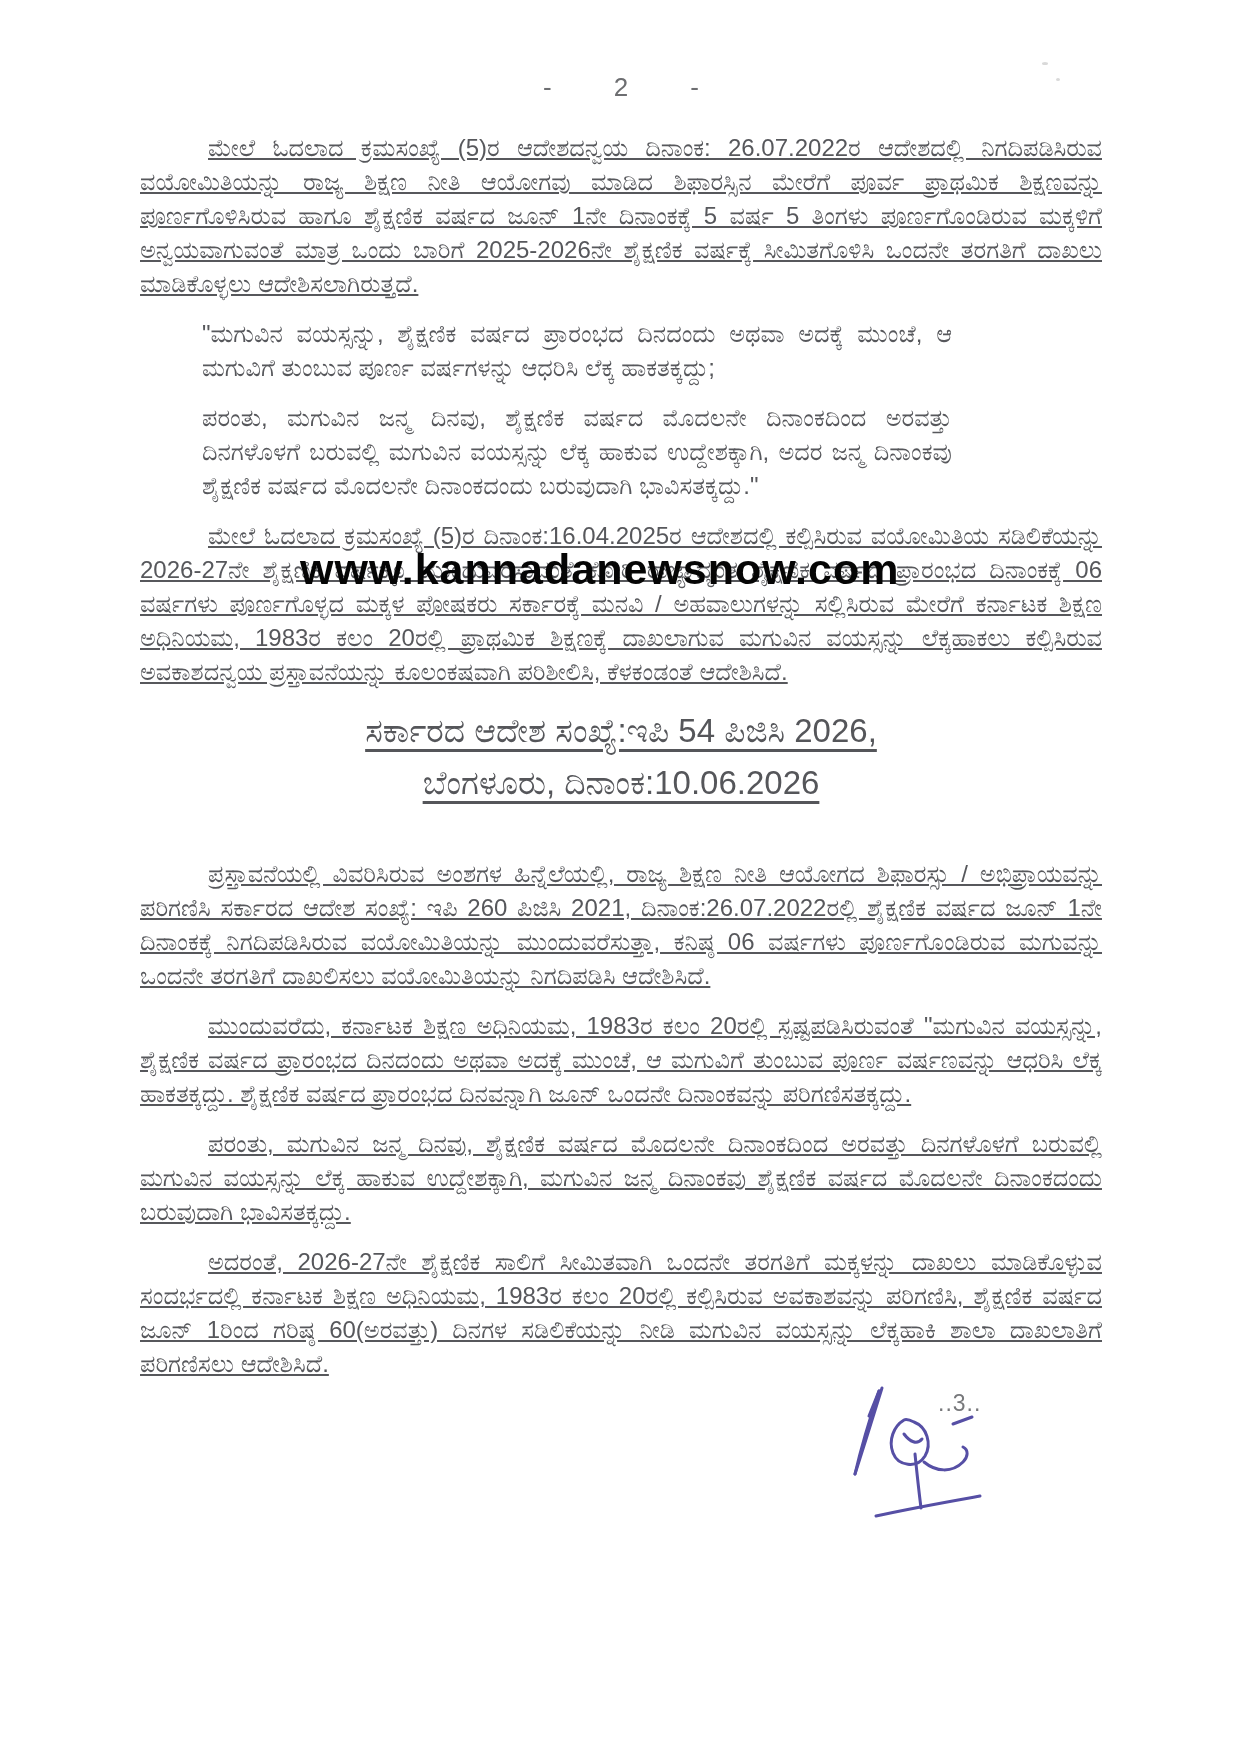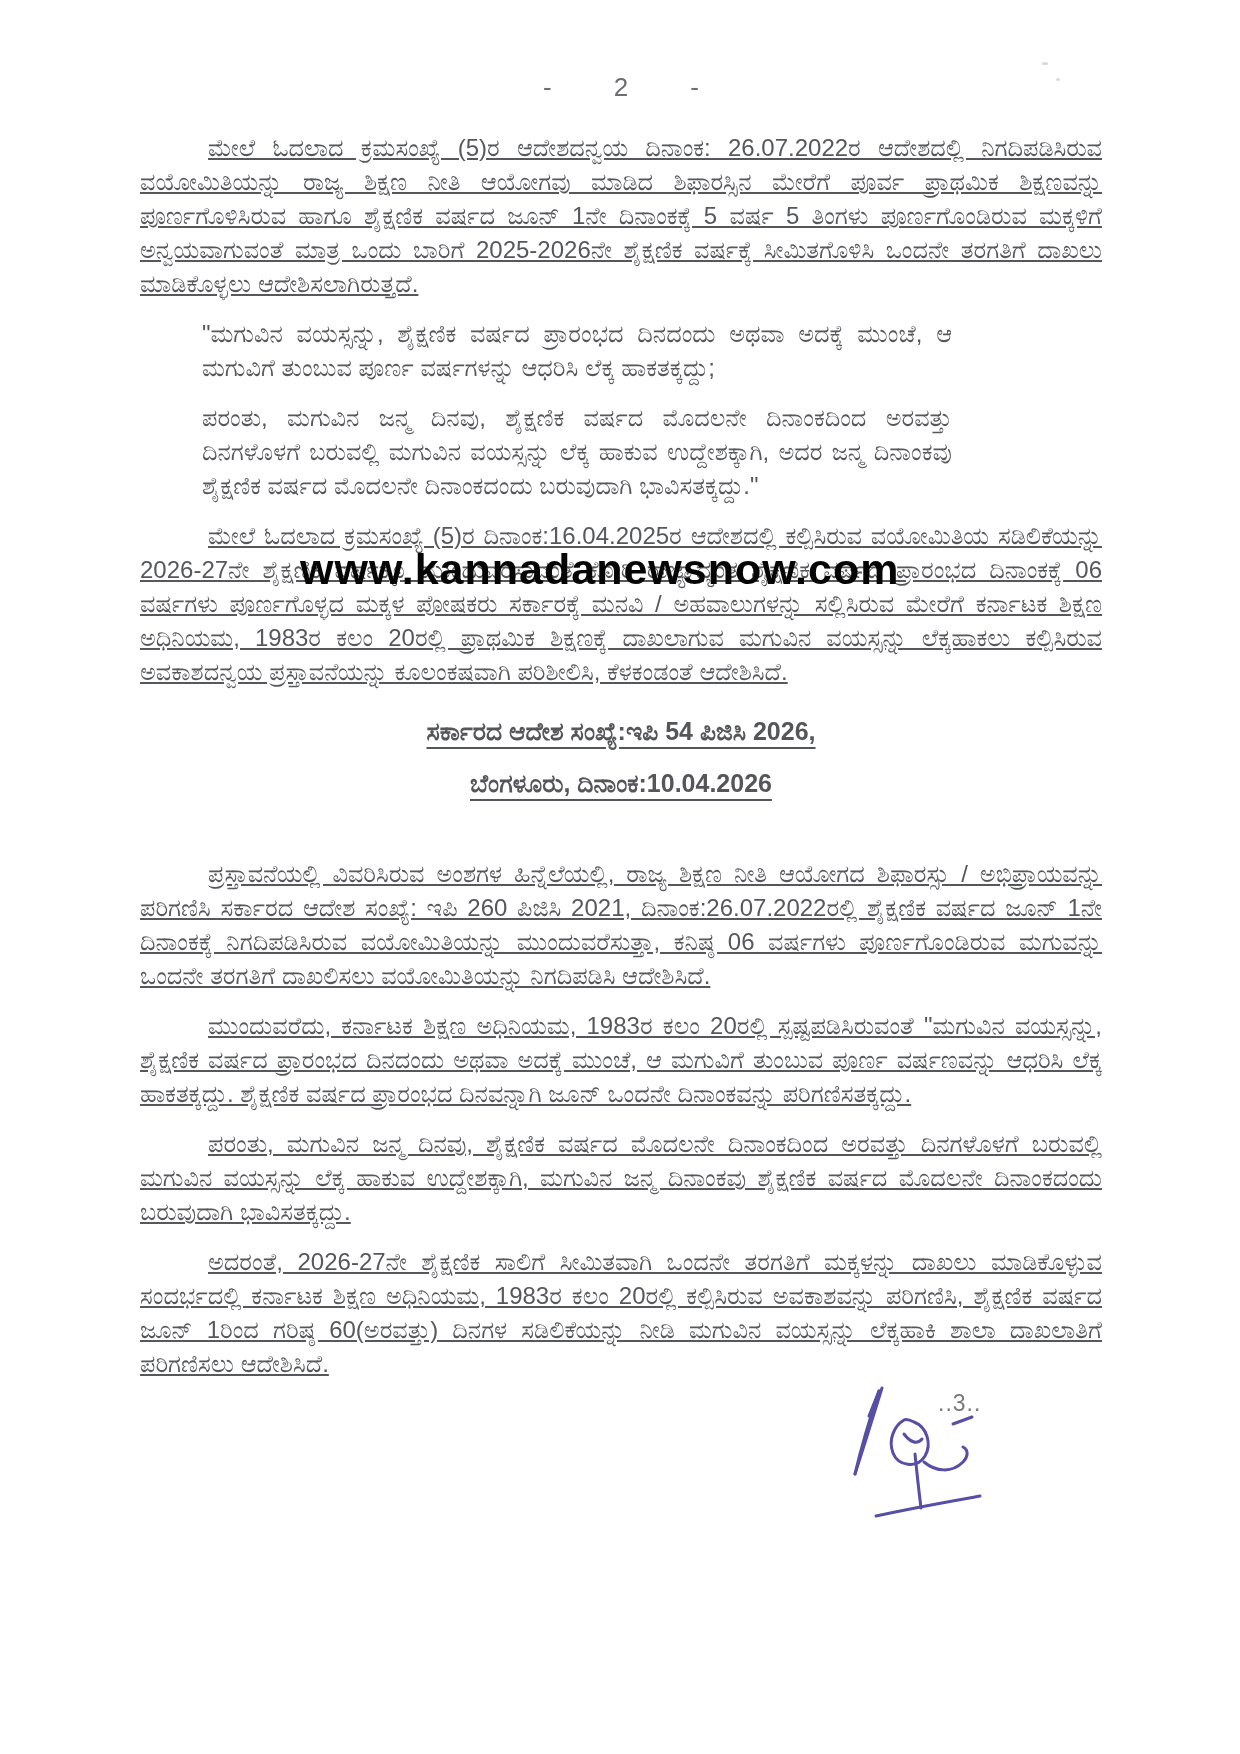--- a/index.html
+++ b/index.html
@@ -31,24 +31,23 @@
     text-decoration:underline;
   }
   .quote{
     margin:4px 150px 16px 62px;
     font-size:24px;line-height:34px;
     text-align:justify;
     text-indent:0;
   }
   .order-heading{
     text-align:center;
-    font-size:25px;line-height:52px;
+    font-size:33px;line-height:52px;
     color:#55565a;
     margin:4px 0 26px 0;
-    font-weight:bold;
   }
   .order-heading .hline{
     text-decoration:underline;
     text-underline-offset:7px;
     display:inline-block;
   }
   .gap-lg{height:22px;}
   .watermark{
     position:absolute;
     left:300px;top:545px;
@@ -91,21 +90,21 @@
 
 
     <p class="quote">"ಮಗುವಿನ ವಯಸ್ಸನ್ನು, ಶೈಕ್ಷಣಿಕ ವರ್ಷದ ಪ್ರಾರಂಭದ ದಿನದಂದು ಅಥವಾ ಅದಕ್ಕೆ ಮುಂಚೆ, ಆ ಮಗುವಿಗೆ ತುಂಬುವ ಪೂರ್ಣ ವರ್ಷಗಳನ್ನು ಆಧರಿಸಿ ಲೆಕ್ಕ ಹಾಕತಕ್ಕದ್ದು;</p>
 
     <p class="quote">ಪರಂತು, ಮಗುವಿನ ಜನ್ಮ ದಿನವು, ಶೈಕ್ಷಣಿಕ ವರ್ಷದ ಮೊದಲನೇ ದಿನಾಂಕದಿಂದ ಅರವತ್ತು ದಿನಗಳೊಳಗೆ ಬರುವಲ್ಲಿ ಮಗುವಿನ ವಯಸ್ಸನ್ನು ಲೆಕ್ಕ ಹಾಕುವ ಉದ್ದೇಶಕ್ಕಾಗಿ, ಅದರ ಜನ್ಮ ದಿನಾಂಕವು ಶೈಕ್ಷಣಿಕ ವರ್ಷದ ಮೊದಲನೇ ದಿನಾಂಕದಂದು ಬರುವುದಾಗಿ ಭಾವಿಸತಕ್ಕದ್ದು."</p>
 
     <p class="para">ಮೇಲೆ ಓದಲಾದ ಕ್ರಮಸಂಖ್ಯೆ (5)ರ ದಿನಾಂಕ:16.04.2025ರ ಆದೇಶದಲ್ಲಿ ಕಲ್ಪಿಸಿರುವ ವಯೋಮಿತಿಯ ಸಡಿಲಿಕೆಯನ್ನು 2026-27ನೇ ಶೈಕ್ಷಣಿಕ ವರ್ಷಕ್ಕೂ ಮುಂದುವರೆಸುವಂತೆ ಕೋರಿ ರಾಜ್ಯಾದ್ಯಂತ ಶೈಕ್ಷಣಿಕ ವರ್ಷದ ಪ್ರಾರಂಭದ ದಿನಾಂಕಕ್ಕೆ 06 ವರ್ಷಗಳು ಪೂರ್ಣಗೊಳ್ಳದ ಮಕ್ಕಳ ಪೋಷಕರು ಸರ್ಕಾರಕ್ಕೆ ಮನವಿ / ಅಹವಾಲುಗಳನ್ನು ಸಲ್ಲಿಸಿರುವ ಮೇರೆಗೆ ಕರ್ನಾಟಕ ಶಿಕ್ಷಣ ಅಧಿನಿಯಮ, 1983ರ ಕಲಂ 20ರಲ್ಲಿ ಪ್ರಾಥಮಿಕ ಶಿಕ್ಷಣಕ್ಕೆ ದಾಖಲಾಗುವ ಮಗುವಿನ ವಯಸ್ಸನ್ನು ಲೆಕ್ಕಹಾಕಲು ಕಲ್ಪಿಸಿರುವ ಅವಕಾಶದನ್ವಯ ಪ್ರಸ್ತಾವನೆಯನ್ನು ಕೂಲಂಕಷವಾಗಿ ಪರಿಶೀಲಿಸಿ, ಕೆಳಕಂಡಂತೆ ಆದೇಶಿಸಿದೆ.</p>
 
     <div class="order-heading">
       <span class="hline">ಸರ್ಕಾರದ ಆದೇಶ ಸಂಖ್ಯೆ:ಇಪಿ 54 ಪಿಜಿಸಿ 2026,</span><br>
-      <span class="hline">ಬೆಂಗಳೂರು, ದಿನಾಂಕ:10.04.2026</span>
+      <span class="hline">ಬೆಂಗಳೂರು, ದಿನಾಂಕ:10.06.2026</span>
     </div>
 
     <div class="gap-lg"></div>
 
     <p class="para">ಪ್ರಸ್ತಾವನೆಯಲ್ಲಿ ವಿವರಿಸಿರುವ ಅಂಶಗಳ ಹಿನ್ನೆಲೆಯಲ್ಲಿ, ರಾಜ್ಯ ಶಿಕ್ಷಣ ನೀತಿ ಆಯೋಗದ ಶಿಫಾರಸ್ಸು / ಅಭಿಪ್ರಾಯವನ್ನು ಪರಿಗಣಿಸಿ ಸರ್ಕಾರದ ಆದೇಶ ಸಂಖ್ಯೆ: ಇಪಿ 260 ಪಿಜಿಸಿ 2021, ದಿನಾಂಕ:26.07.2022ರಲ್ಲಿ ಶೈಕ್ಷಣಿಕ ವರ್ಷದ ಜೂನ್ 1ನೇ ದಿನಾಂಕಕ್ಕೆ ನಿಗದಿಪಡಿಸಿರುವ ವಯೋಮಿತಿಯನ್ನು ಮುಂದುವರೆಸುತ್ತಾ, ಕನಿಷ್ಠ 06 ವರ್ಷಗಳು ಪೂರ್ಣಗೊಂಡಿರುವ ಮಗುವನ್ನು ಒಂದನೇ ತರಗತಿಗೆ ದಾಖಲಿಸಲು ವಯೋಮಿತಿಯನ್ನು ನಿಗದಿಪಡಿಸಿ ಆದೇಶಿಸಿದೆ.</p>
 
     <p class="para">ಮುಂದುವರೆದು, ಕರ್ನಾಟಕ ಶಿಕ್ಷಣ ಅಧಿನಿಯಮ, 1983ರ ಕಲಂ 20ರಲ್ಲಿ ಸ್ಪಷ್ಟಪಡಿಸಿರುವಂತೆ "ಮಗುವಿನ ವಯಸ್ಸನ್ನು, ಶೈಕ್ಷಣಿಕ ವರ್ಷದ ಪ್ರಾರಂಭದ ದಿನದಂದು ಅಥವಾ ಅದಕ್ಕೆ ಮುಂಚೆ, ಆ ಮಗುವಿಗೆ ತುಂಬುವ ಪೂರ್ಣ ವರ್ಷಣವನ್ನು ಆಧರಿಸಿ ಲೆಕ್ಕ ಹಾಕತಕ್ಕದ್ದು. ಶೈಕ್ಷಣಿಕ ವರ್ಷದ ಪ್ರಾರಂಭದ ದಿನವನ್ನಾಗಿ ಜೂನ್ ಒಂದನೇ ದಿನಾಂಕವನ್ನು ಪರಿಗಣಿಸತಕ್ಕದ್ದು.</p>
 
     <p class="para">ಪರಂತು, ಮಗುವಿನ ಜನ್ಮ ದಿನವು, ಶೈಕ್ಷಣಿಕ ವರ್ಷದ ಮೊದಲನೇ ದಿನಾಂಕದಿಂದ ಅರವತ್ತು ದಿನಗಳೊಳಗೆ ಬರುವಲ್ಲಿ ಮಗುವಿನ ವಯಸ್ಸನ್ನು ಲೆಕ್ಕ ಹಾಕುವ ಉದ್ದೇಶಕ್ಕಾಗಿ, ಮಗುವಿನ ಜನ್ಮ ದಿನಾಂಕವು ಶೈಕ್ಷಣಿಕ ವರ್ಷದ ಮೊದಲನೇ ದಿನಾಂಕದಂದು ಬರುವುದಾಗಿ ಭಾವಿಸತಕ್ಕದ್ದು.</p>
 

